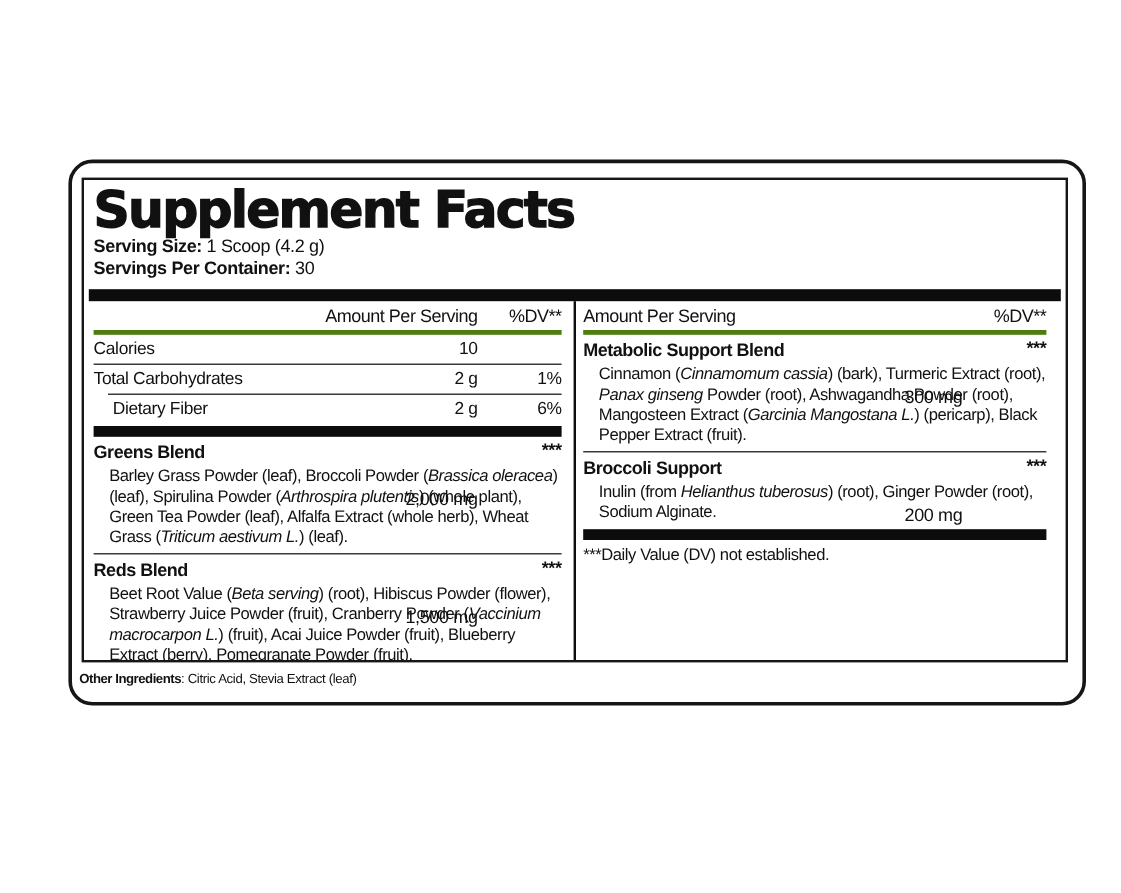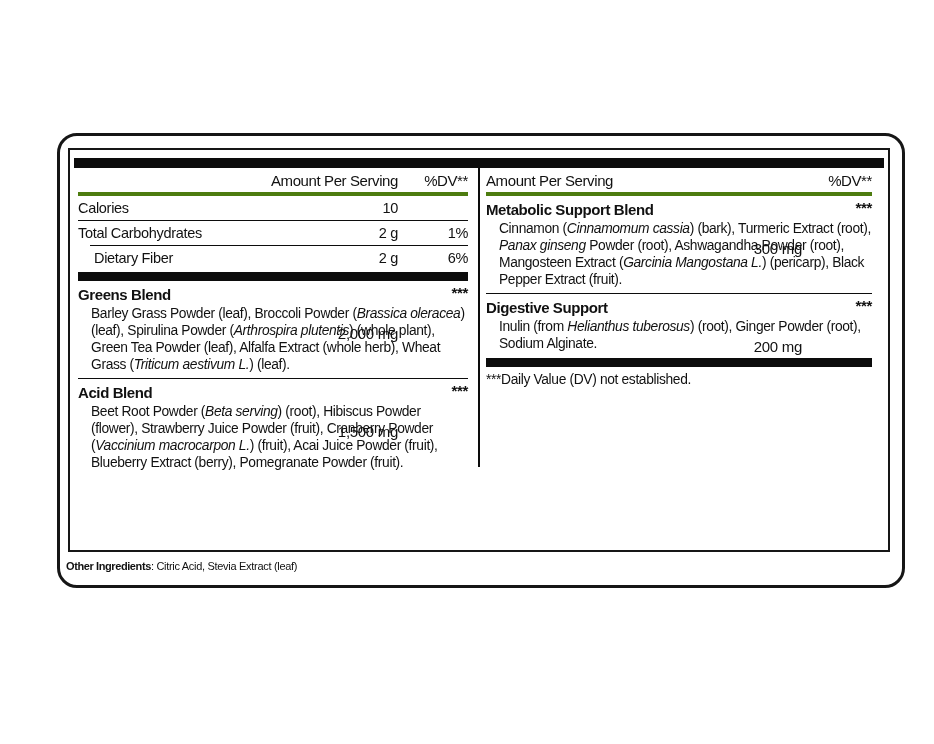--- a/index.html
+++ b/index.html
@@ -79,20 +79,25 @@
     font-size:11px; letter-spacing:-0.3px; line-height:18px;
   }
   .other-line b { letter-spacing:-0.4px; }
 </style>
 </head>
 <body>
 
 <div class="outer-box">
   <div class="inner-box">
 
+    <div class="head">
+      <h1 class="sf-title">Supplement Facts</h1>
+      <div class="serving-line"><b>Serving Size:</b><span> 1 Scoop (4.2 g)</span></div>
+      <div class="serving-line"><b>Servings Per Container:</b><span> 30</span></div>
+    </div>
 
     <div class="bar-full"></div>
 
     <div class="cols">
 
       <div class="col col-left">
         <div class="chead">
           <span class="amt-r">Amount Per Serving</span>
           <span class="dv-r">%DV**</span>
         </div>
@@ -122,44 +127,44 @@
         <div class="bhead">
           <span class="bname">Greens Blend</span>
           <span class="amt">2,000 mg</span>
           <span class="dv">***</span>
         </div>
         <div class="bdesc"><span>Barley Grass Powder (leaf), Broccoli Powder (</span><i>Brassica oleracea</i><span>) (leaf), Spirulina Powder (</span><i>Arthrospira plutentis</i><span>) (whole plant), Green Tea Powder (leaf), Alfalfa Extract (whole herb), Wheat Grass (</span><i>Triticum aestivum L.</i><span>) (leaf).</span></div>
 
         <div class="rule"></div>
 
         <div class="bhead">
-          <span class="bname">Acid Blend</span>
+          <span class="bname">Reds Blend</span>
           <span class="amt">1,500 mg</span>
           <span class="dv">***</span>
         </div>
-        <div class="bdesc"><span>Beet Root Powder (</span><i>Beta serving</i><span>) (root), Hibiscus Powder (flower), Strawberry Juice Powder (fruit), Cranberry Powder (</span><i>Vaccinium macrocarpon L.</i><span>) (fruit), Acai Juice Powder (fruit), Blueberry Extract (berry), Pomegranate Powder (fruit).</span></div>
+        <div class="bdesc"><span>Beet Root Value (</span><i>Beta serving</i><span>) (root), Hibiscus Powder (flower), Strawberry Juice Powder (fruit), Cranberry Powder (</span><i>Vaccinium macrocarpon L.</i><span>) (fruit), Acai Juice Powder (fruit), Blueberry Extract (berry), Pomegranate Powder (fruit).</span></div>
       </div>
 
       <div class="col col-right">
         <div class="chead">
           <span>Amount Per Serving</span>
           <span class="dv-r">%DV**</span>
         </div>
 
         <div class="bhead">
           <span class="bname">Metabolic Support Blend</span>
           <span class="amt">300 mg</span>
           <span class="dv">***</span>
         </div>
         <div class="bdesc"><span>Cinnamon (</span><i>Cinnamomum cassia</i><span>) (bark), Turmeric Extract (root), </span><i>Panax ginseng</i><span> Powder (root), Ashwagandha Powder (root), Mangosteen Extract (</span><i>Garcinia Mangostana L.</i><span>) (pericarp), Black Pepper Extract (fruit).</span></div>
 
         <div class="rule mt4"></div>
 
         <div class="bhead">
-          <span class="bname">Digestive Support</span>
+          <span class="bname">Broccoli Support</span>
           <span class="amt">200 mg</span>
           <span class="dv">***</span>
         </div>
         <div class="bdesc"><span>Inulin (from </span><i>Helianthus tuberosus</i><span>) (root), Ginger Powder (root), Sodium Alginate.</span></div>
 
         <div class="bar-col-right"></div>
 
         <div class="fnote">***Daily Value (DV) not established.</div>
       </div>
     </div>

